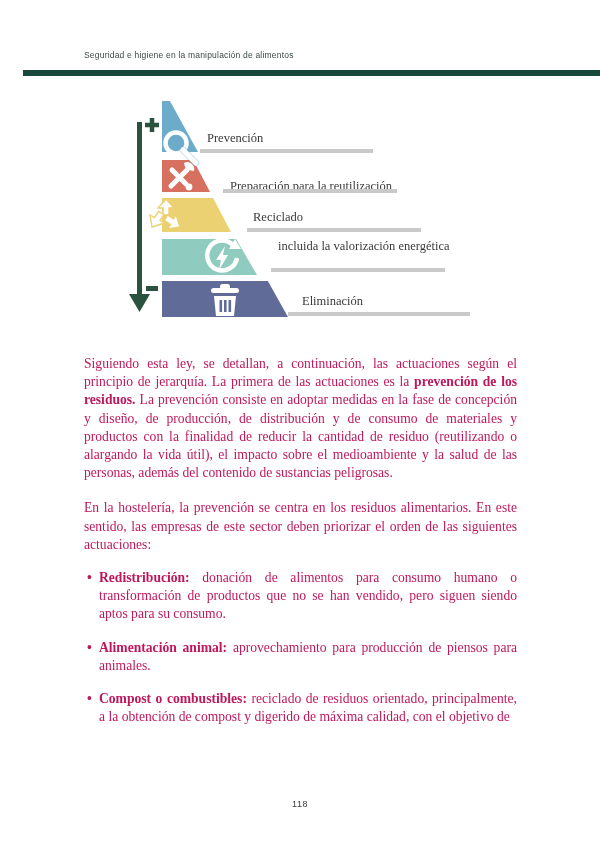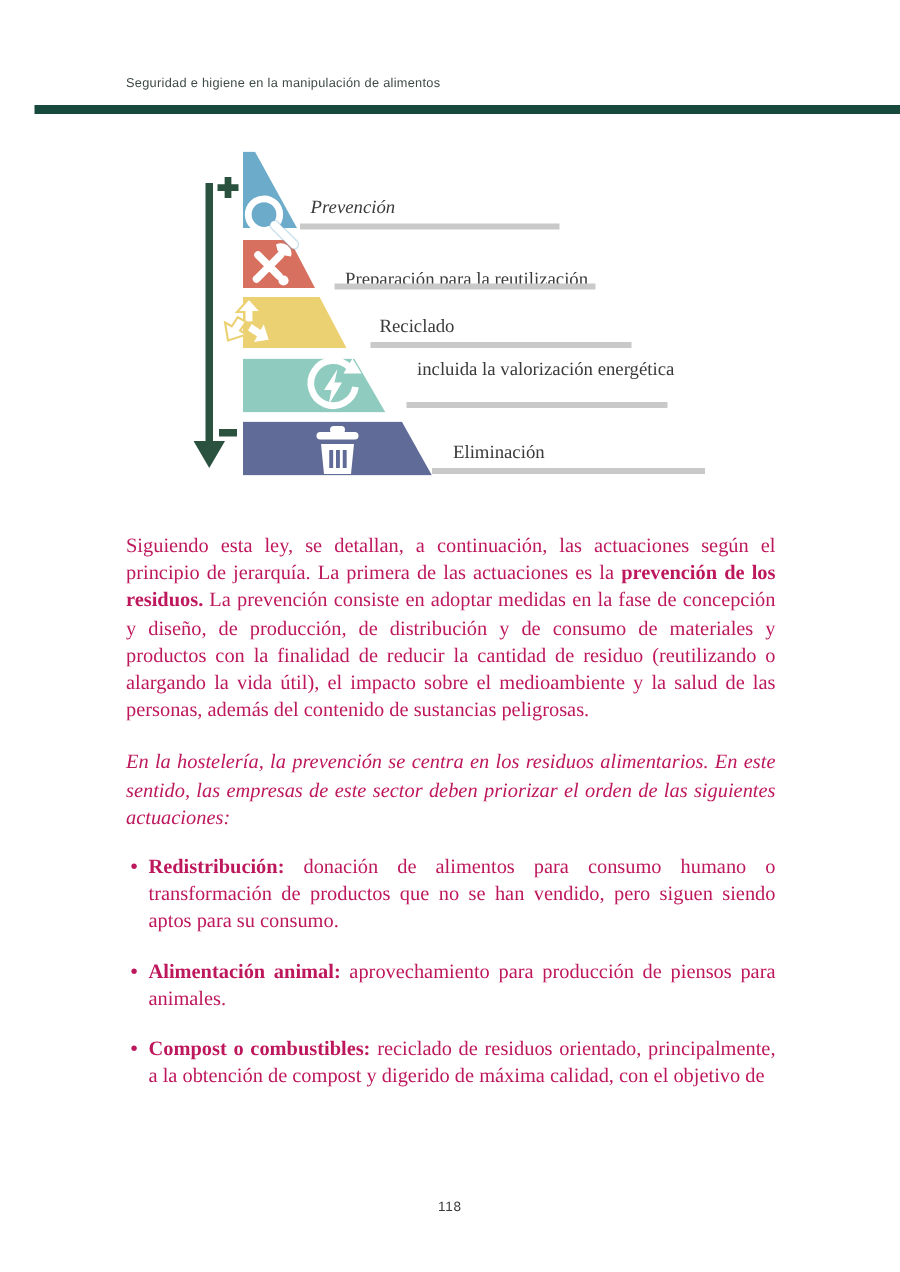--- a/index.html
+++ b/index.html
@@ -33,40 +33,40 @@
   .icon-magnifier{left:160px;top:126px;}
   .icon-tools{left:164px;top:161px;}
   .icon-recycle{left:146px;top:197px;}
   .icon-energy{left:199px;top:236px;}
   .icon-trash{left:203px;top:284px;}
 
   .lvl-label{
     position:absolute;font-size:12.5px;color:#3a3a3a;white-space:nowrap;
     line-height:14px;
   }
-  .lbl-1{left:207px;top:131px;font-style:italic;}
+  .lbl-1{left:207px;top:131px;}
   .lbl-2{left:230px;top:179px;}
   .lbl-3{left:253px;top:210px;}
   .lbl-4{left:278px;top:239px;}
   .lbl-5{left:302px;top:294px;}
 
   .underline{position:absolute;height:3.5px;}
   .ul-1{left:200px;top:149px;width:173px;}
   .ul-2{left:223px;top:189px;width:174px;}
   .ul-3{left:247px;top:228px;width:174px;}
   .ul-4{left:271px;top:268px;width:174px;}
   .ul-5{left:288px;top:312px;width:182px;height:4px;}
 
   
   .content{
     left:84px;top:355px;width:433px;
     font-size:13.6px;line-height:18.2px;color:#be185d;text-align:justify;
   }
   .content p{margin:0 0 17px 0;}
-  .content p.second{margin-bottom:12px;font-style:italic;}
+  .content p.second{margin-bottom:12px;}
   .content ul{margin:0;padding:0;list-style:none;}
   .content li{position:relative;padding-left:15px;margin-top:15px;}
   .content li::before{content:"\2022";position:absolute;left:3px;top:0;font-weight:bold;}
   .b{font-weight:bold;}
 
   
   .page-number{
     left:0;top:799px;width:600px;text-align:center;
     font-family:"Liberation Sans", sans-serif;font-size:9px;color:#3a3a3a;
     letter-spacing:.5px;

